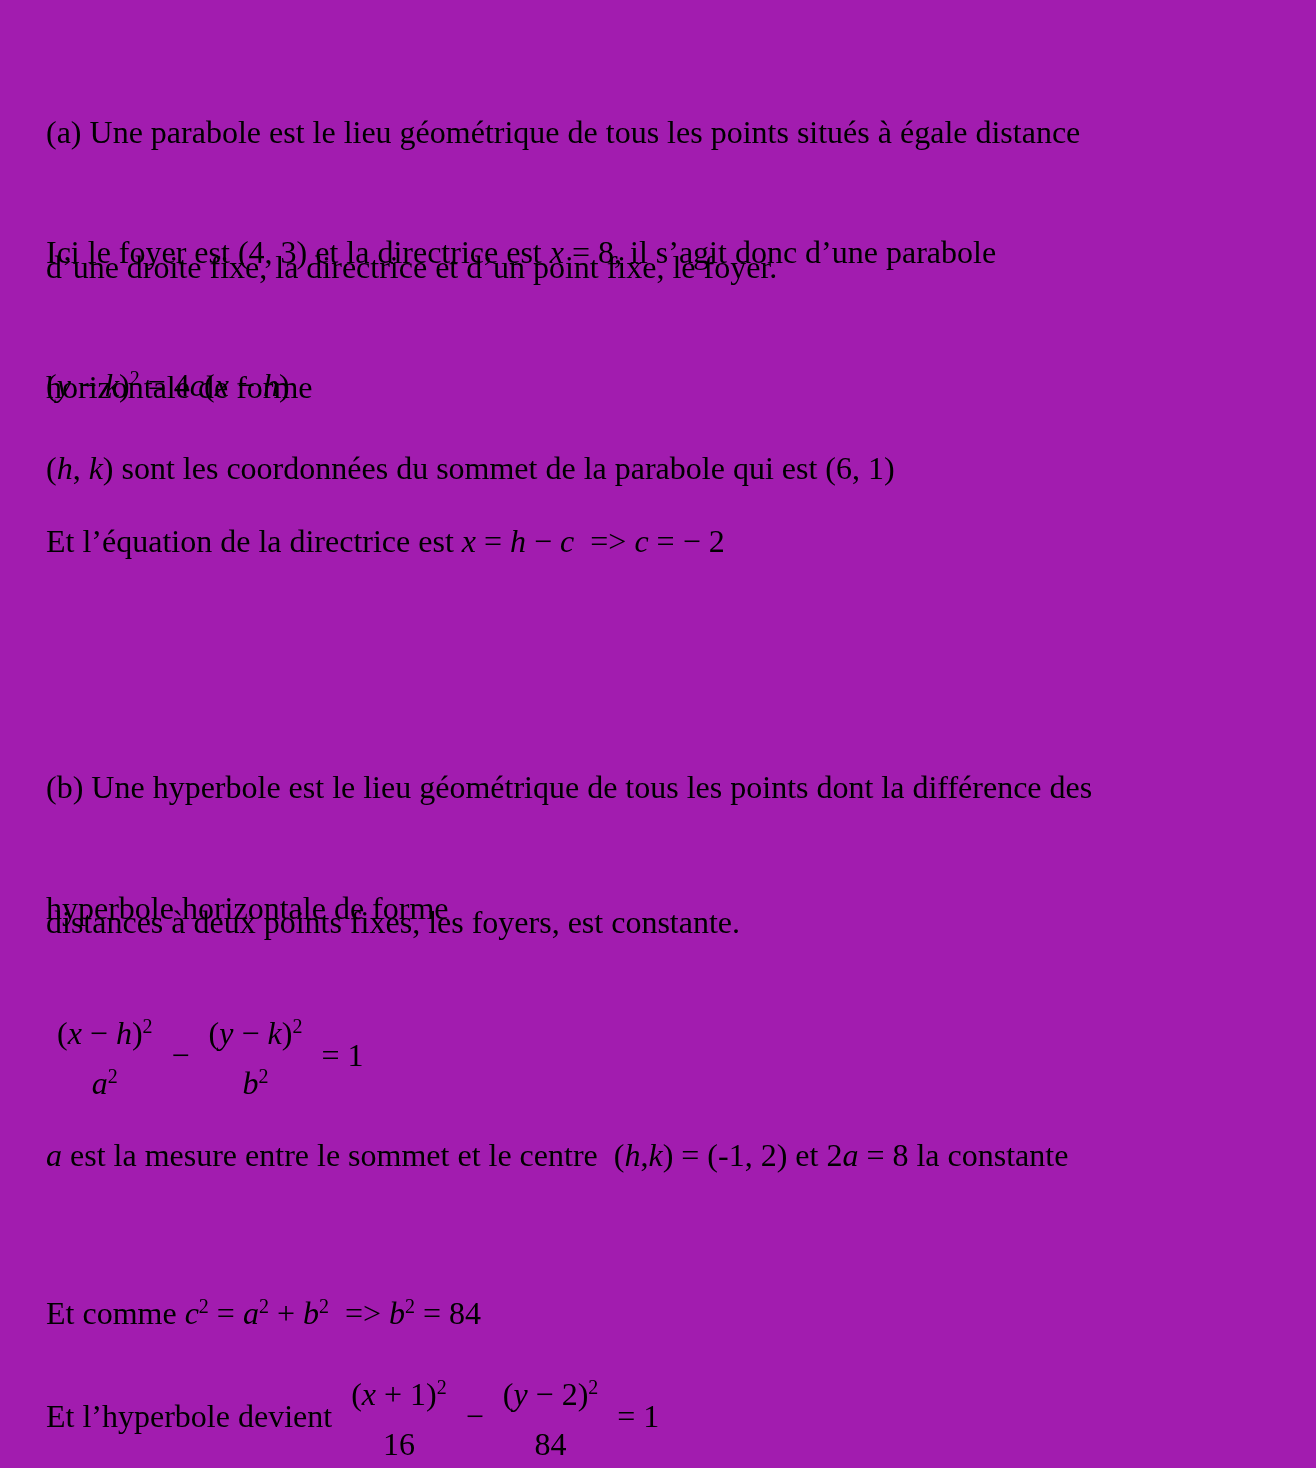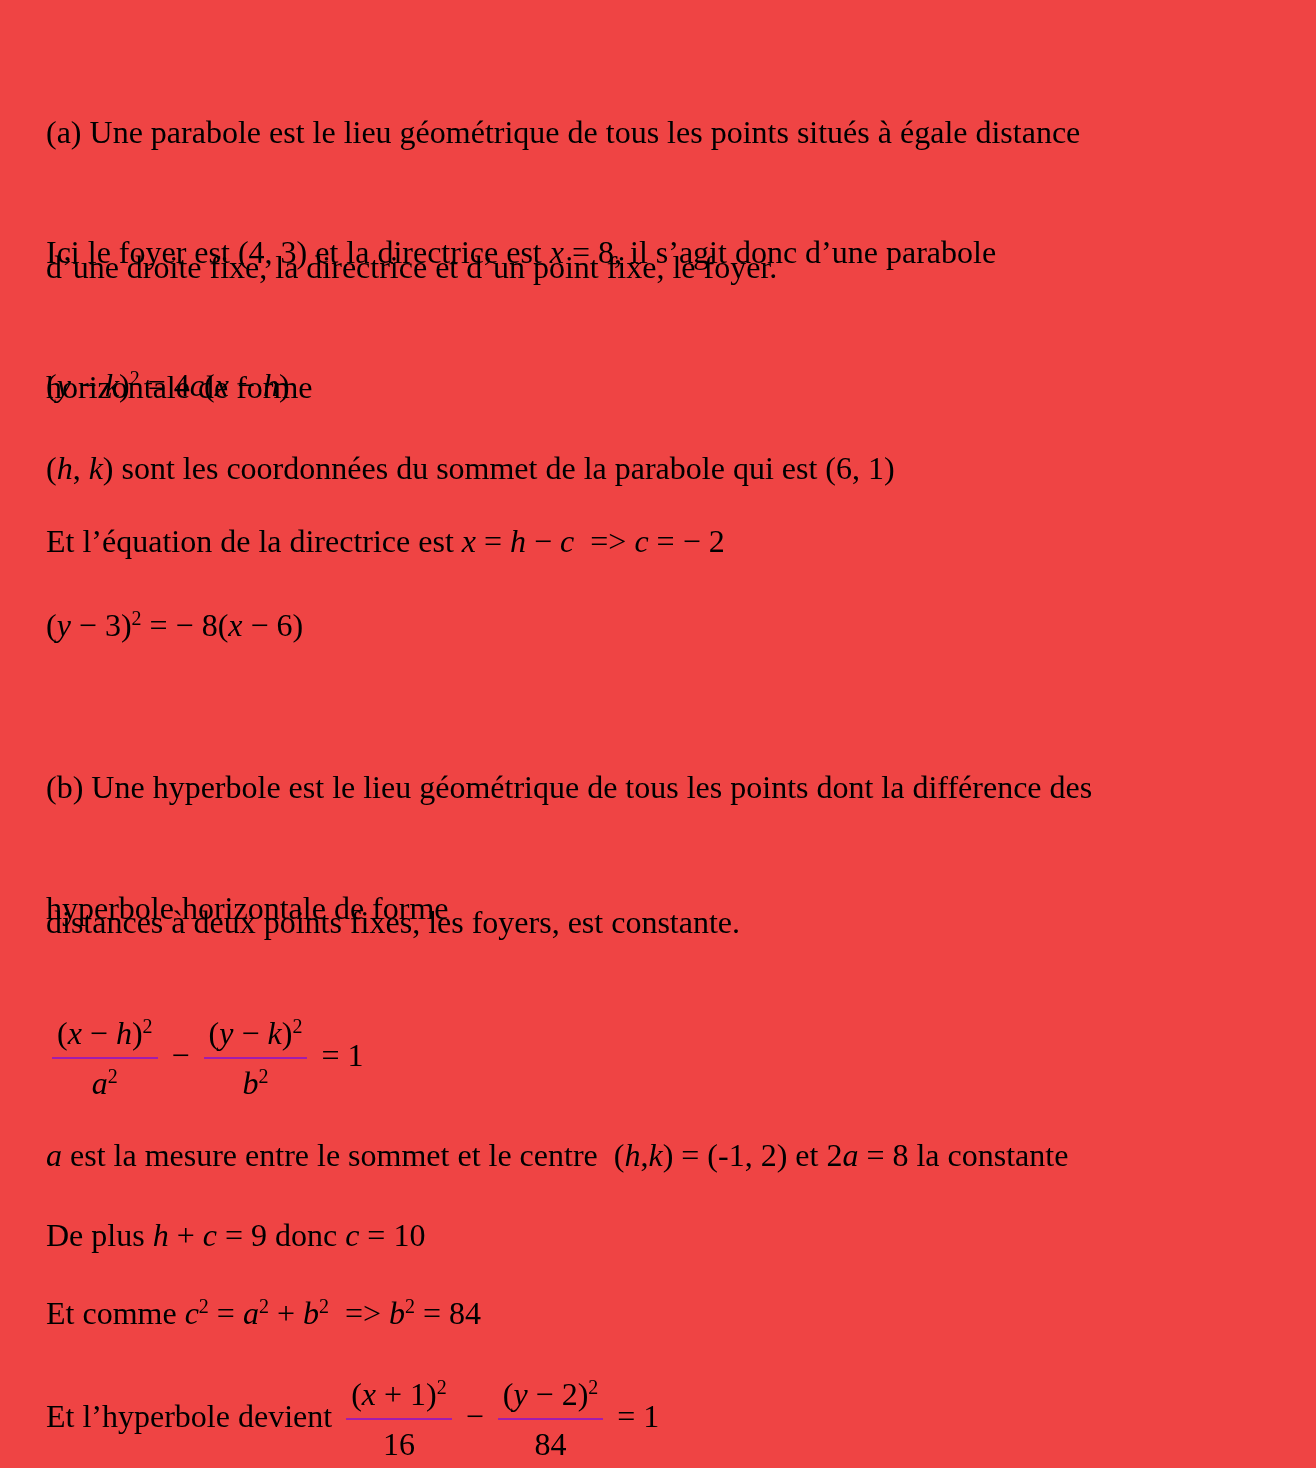--- a/index.html
+++ b/index.html
@@ -13,21 +13,21 @@
     font-family: "Liberation Serif", "DejaVu Serif", serif;
     font-size: 32px;
     line-height: 45px;
     color: #000000;
     overflow: hidden;
   }
   .doc {
     position: relative;
     width: 1316px;
     height: 1468px;
-    background: #ef4444;
+    background: #a21caf;
   }
   .block {
     position: absolute;
     left: 46px;
     white-space: pre;
   }
   .line { white-space: pre; }
   .it { font-style: italic; }
   .sup {
     font-size: 20px;
@@ -77,38 +77,32 @@
   </div>
   <div class="block b2">
     <div class="line"><span>(</span><span class="it">y</span><span> − </span><span class="it">k</span><span>)</span><span class="sup">2</span><span> = 4</span><span class="it">c</span><span>(</span><span class="it">x</span><span> − </span><span class="it">h</span><span>)</span></div>
   </div>
   <div class="block b3">
     <div class="line"><span>(</span><span class="it">h</span><span>, </span><span class="it">k</span><span>) sont les coordonnées du sommet de la parabole qui est (6, 1)</span></div>
   </div>
   <div class="block b4">
     <div class="line"><span>Et l’équation de la directrice est </span><span class="it">x</span><span> = </span><span class="it">h</span><span> − </span><span class="it">c</span><span>  =&gt; </span><span class="it">c</span><span> = − 2</span></div>
   </div>
-  <div class="block b5">
-    <div class="line"><span>(</span><span class="it">y</span><span> − 3)</span><span class="sup">2</span><span> = − 8(</span><span class="it">x</span><span> − 6)</span></div>
-  </div>
   <div class="block b6">
     <div class="line"><span>(b) Une hyperbole est le lieu géométrique de tous les points dont la différence des</span></div>
     <div class="line"><span>distances à deux points fixes, les foyers, est constante.</span></div>
   </div>
   <div class="block b7">
     <div class="line"><span>hyperbole horizontale de forme</span></div>
   </div>
   <div class="block b8">
     <div class="line"><span class="frac"><span class="num"><span>(</span><span class="it">x</span><span> − </span><span class="it">h</span><span>)</span><span class="sup">2</span></span><span class="den"><span class="it">a</span><span class="sup">2</span></span></span><span> − </span><span class="frac"><span class="num"><span>(</span><span class="it">y</span><span> − </span><span class="it">k</span><span>)</span><span class="sup">2</span></span><span class="den"><span class="it">b</span><span class="sup">2</span></span></span><span> = 1</span></div>
   </div>
   <div class="block b9">
     <div class="line"><span class="it">a</span><span> est la mesure entre le sommet et le centre  (</span><span class="it">h</span><span>,</span><span class="it">k</span><span>) = (-1, 2) et 2</span><span class="it">a</span><span> = 8 la constante</span></div>
   </div>
-  <div class="block b10">
-    <div class="line"><span>De plus </span><span class="it">h</span><span> + </span><span class="it">c</span><span> = 9 donc </span><span class="it">c</span><span> = 10</span></div>
-  </div>
   <div class="block b11">
     <div class="line"><span>Et comme </span><span class="it">c</span><span class="sup">2</span><span> = </span><span class="it">a</span><span class="sup">2</span><span> + </span><span class="it">b</span><span class="sup">2</span><span>  =&gt; </span><span class="it">b</span><span class="sup">2</span><span> = 84</span></div>
   </div>
   <div class="block b12">
     <div class="line"><span>Et l’hyperbole devient </span><span class="frac"><span class="num"><span>(</span><span class="it">x</span><span> + 1)</span><span class="sup">2</span></span><span class="den"><span>16</span></span></span><span> − </span><span class="frac"><span class="num"><span>(</span><span class="it">y</span><span> − 2)</span><span class="sup">2</span></span><span class="den"><span>84</span></span></span><span> = 1</span></div>
   </div>
 </div>
 
 </body></html>

